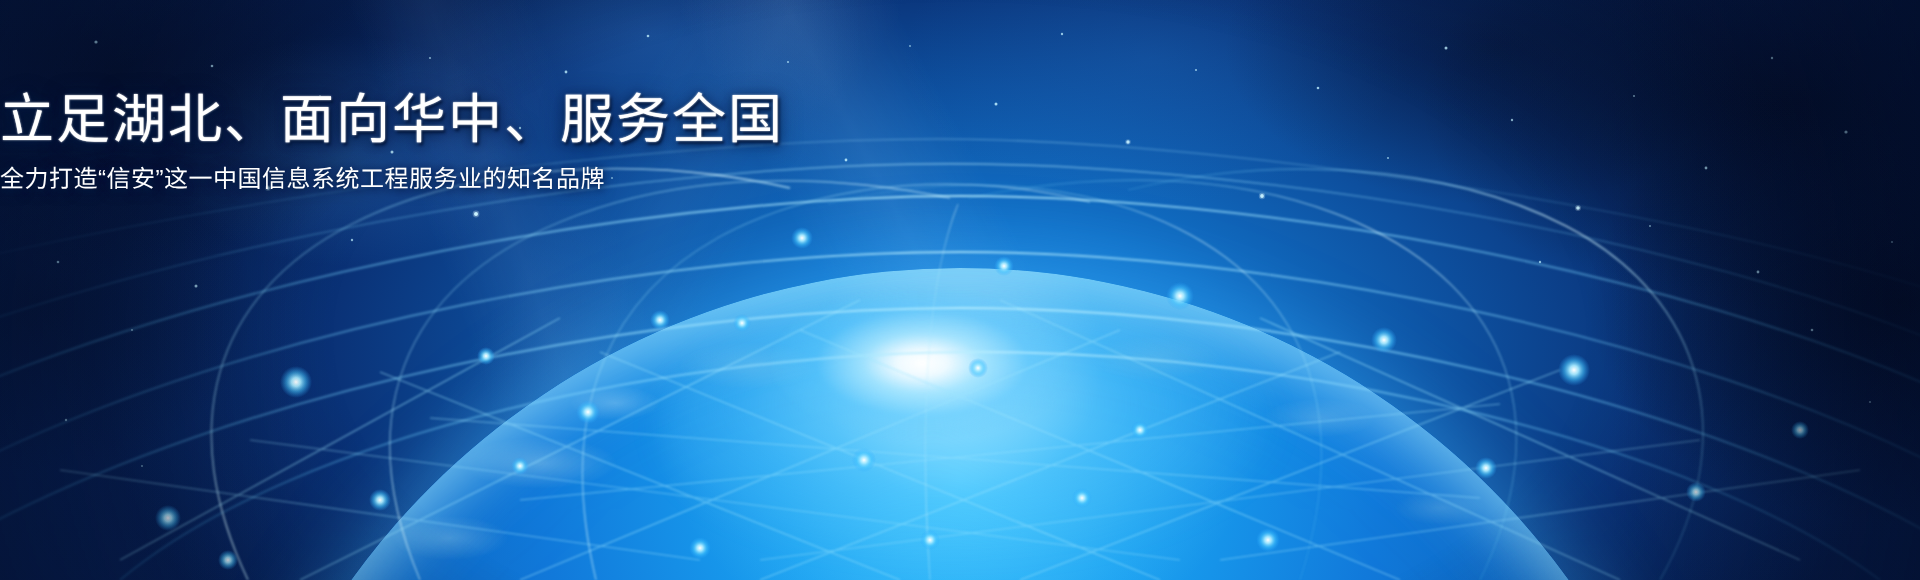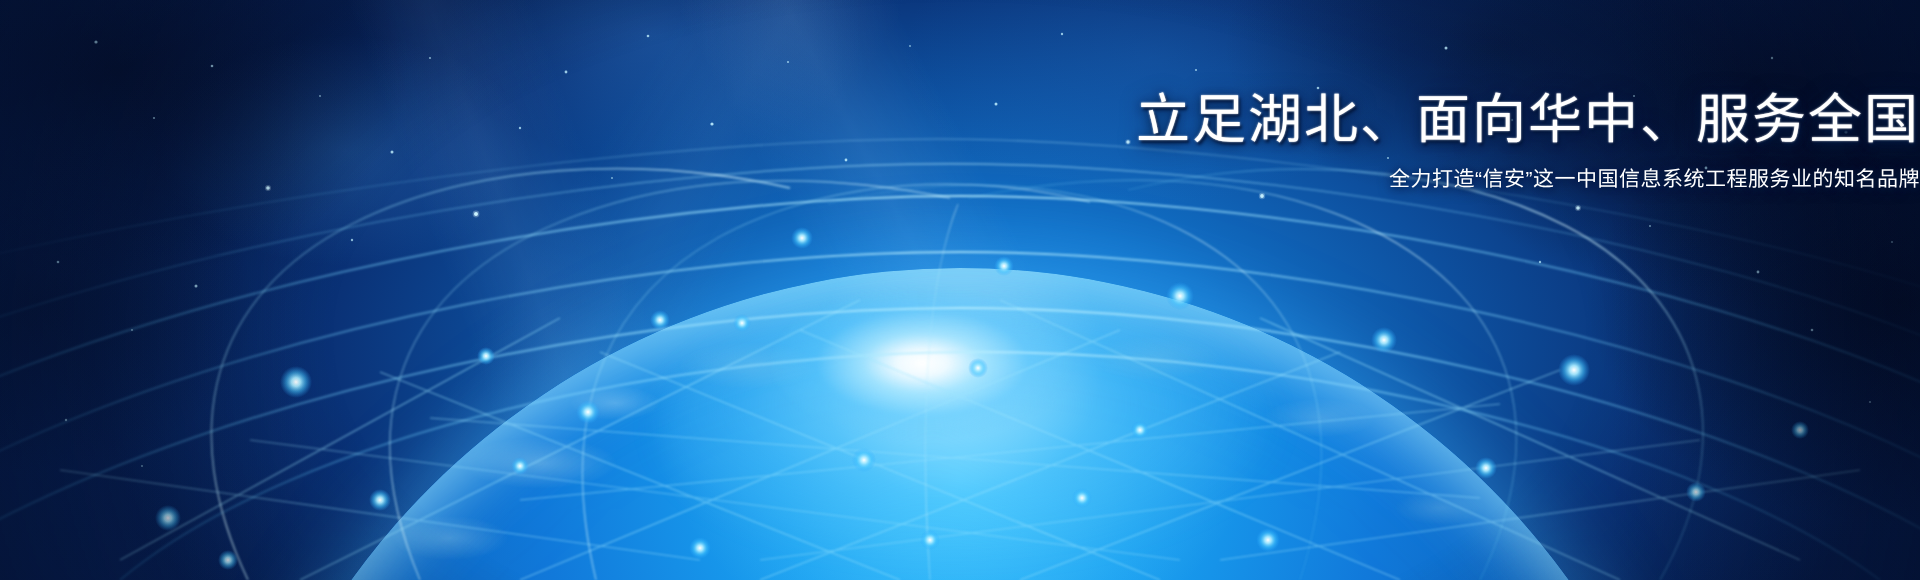--- a/index.html
+++ b/index.html
@@ -110,39 +110,39 @@
   #mesh { position: absolute; inset: 0; }
 
   
   #stars { position: absolute; inset: 0; }
 
   
   #copy {
     position: absolute;
     left: 0; right: 0;
     top: 88px;
-    text-align: right;
+    text-align: left;
     z-index: 30;
   }
   #title {
     font-size: 54px;
     line-height: 62px;
     letter-spacing: 2px;
     font-weight: 400;
     color: #ffffff;
     margin: 0;
     text-shadow:
       0 0 2px rgba(255,255,255,.9),
       0 2px 10px rgba(4,26,66,.95),
       0 3px 22px rgba(4,26,66,.85),
       2px 3px 3px rgba(3,20,54,.9);
   }
   #subtitle {
     margin: 16px 0 0 0;
-    font-size: 21px;
+    font-size: 24px;
     line-height: 26px;
     letter-spacing: .5px;
     font-weight: 400;
     color: #ffffff;
     text-shadow:
       0 1px 6px rgba(4,26,66,.95),
       0 2px 14px rgba(4,26,66,.8);
   }
 
   

